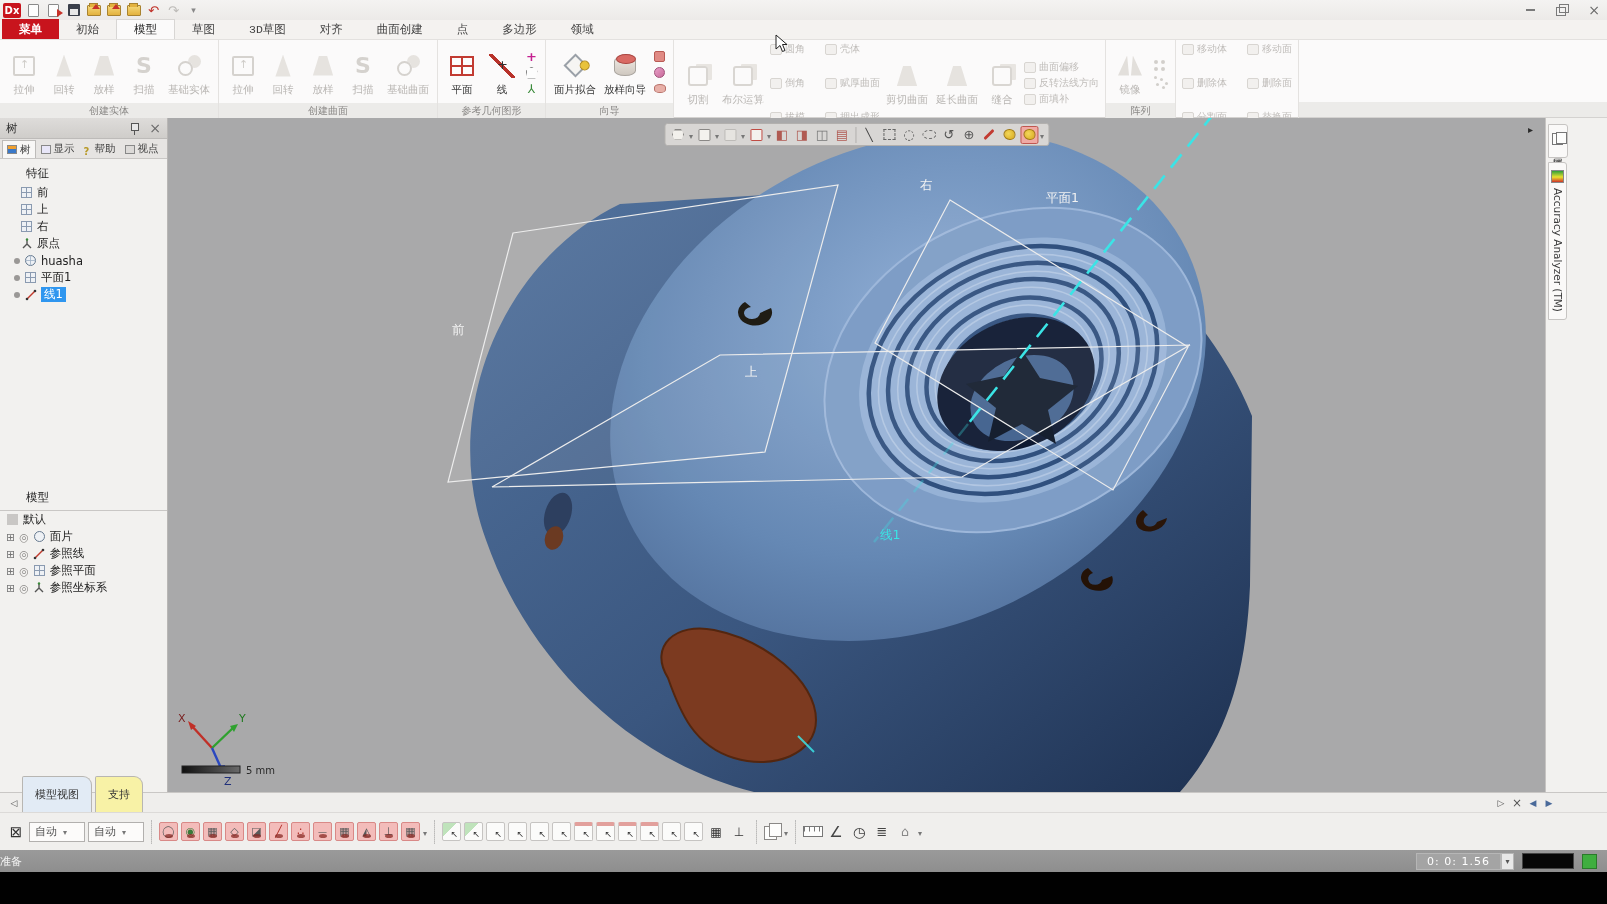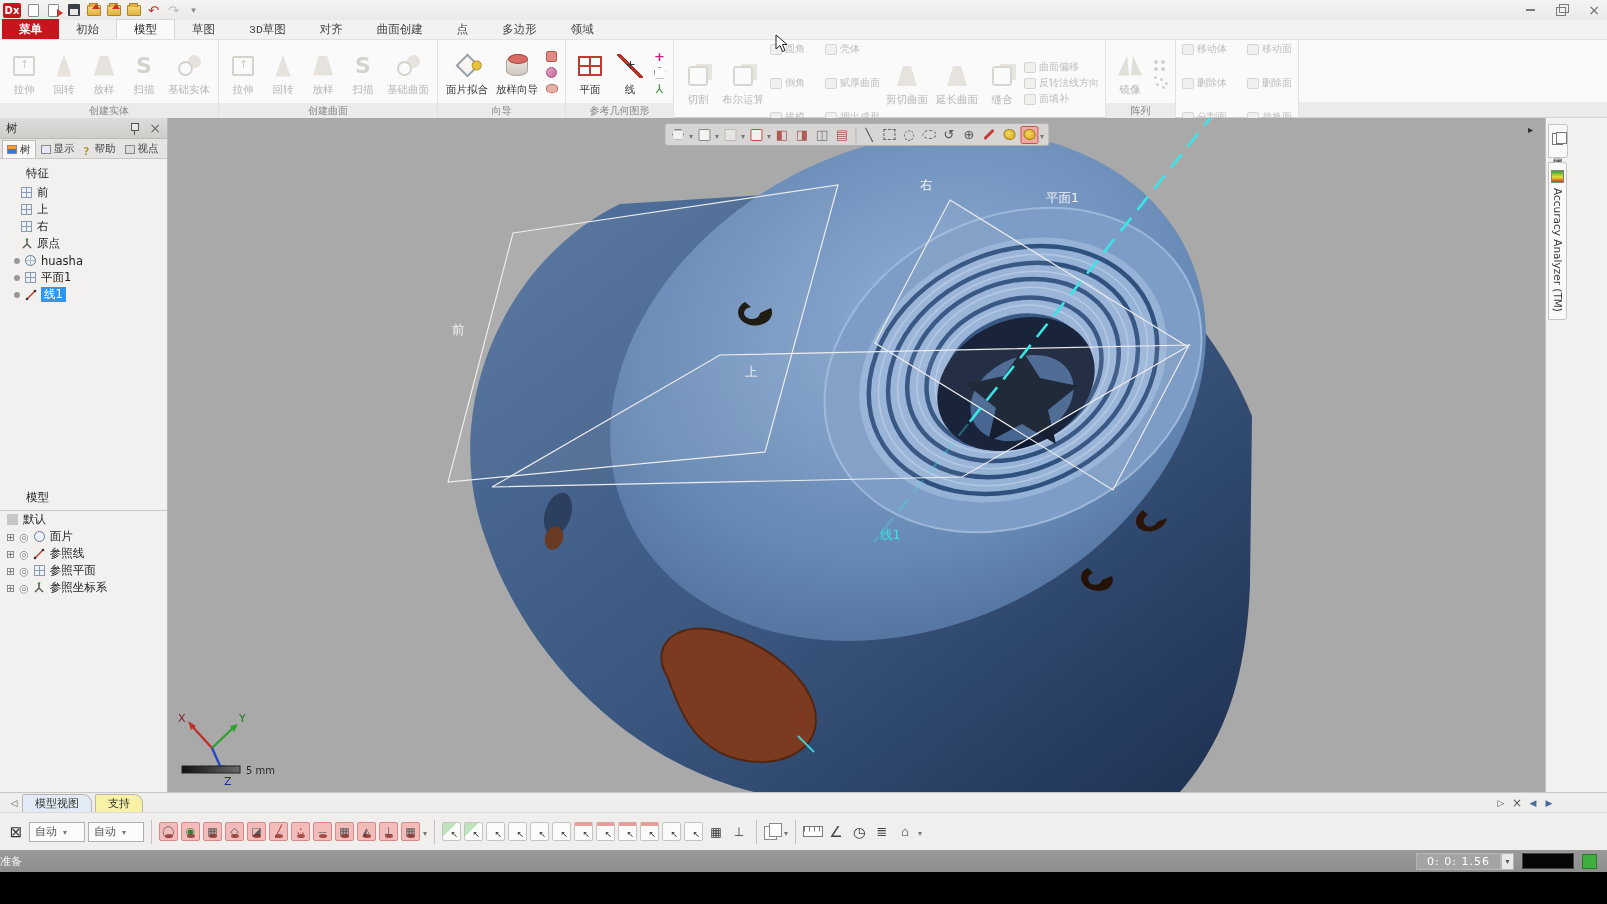--- a/index.html
+++ b/index.html
@@ -156,21 +156,21 @@
 .vt-acc{background:linear-gradient(180deg,#2e9e3a,#e8e12e 55%,#d0332a);border:1px solid #888;}
 
 
 .docrow{position:absolute;left:0;top:792px;width:1607px;height:20px;background:#efeeec;border-top:1px solid #c9c7c5;display:flex;align-items:flex-end;}
 .gl-left::before{content:"◁";font-size:9px;color:#555;}
 .gl-right::before{content:"▷";font-size:9px;color:#555;}
 .gl-prev::before{content:"◀";font-size:9px;color:#4a6a9a;}
 .gl-next::before{content:"▶";font-size:9px;color:#4a6a9a;}
 .gl-x::before{content:"×";font-size:12px;color:#555;}
 .navbtn{width:16px;height:16px;display:flex;align-items:center;justify-content:center;margin-bottom:1px;}
-.dtab{height:18px;display:flex;align-items:center;padding:7px 12px;font-size:11px;color:#333;border:1px solid #b8b6b2;border-bottom:none;border-radius:2px 9px 0 0;margin-right:3px;}
+.dtab{height:36px;display:flex;align-items:center;padding:7px 12px;font-size:11px;color:#333;border:1px solid #b8b6b2;border-bottom:none;border-radius:2px 9px 0 0;margin-right:3px;}
 .dtab.mv{background:#e2ebf5;}
 .dtab.sup{background:#f8f2a6;}
 .docsp{flex:1;}
 
 
 .toolrow{position:absolute;left:0;top:812px;width:1607px;height:38px;background:#f0efed;border-top:1px solid #dcdad8;display:flex;align-items:center;padding-left:6px;gap:3px;}
 .tdiv{width:1px;height:24px;background:#d0cecb;margin:0 4px;border-left:1px dotted #bbb;}
 .gl-filter::before{content:"⊠";font-size:15px;color:#333;}
 .tbico{width:20px;height:20px;display:flex;align-items:center;justify-content:center;}
 .dd{display:flex;align-items:center;gap:6px;border:1px solid #b2b0ae;background:#fcfbfa;height:20px;padding:0 5px;font-size:11px;color:#555;min-width:56px;}
@@ -332,68 +332,68 @@
             <span class="cap">基础曲面</span>
           </div>
       </div>
       <div class="rlabel">创建曲面</div>
     </div>
 
     <div class="rgroup">
       <div class="rbody">
         <div class="bigbtn en">
             <span class="bicon">
-              <span class="sh-fit"></span>
-            </span>
-            <span class="cap">面片拟合</span>
-          </div>
-        <div class="bigbtn en">
-            <span class="bicon">
-              <span class="sh-wiz"></span>
-            </span>
-            <span class="cap">放样向导</span>
-          </div>
-        <div class="scol">
-          <span class="sbtn">
-              <span class="sq-red"></span>
-            </span>
-          <span class="sbtn">
-              <span class="sq-pink"></span>
-            </span>
-          <span class="sbtn">
-              <span class="sq-rose"></span>
-            </span>
-        </div>
-      </div>
-      <div class="rlabel">向导</div>
-    </div>
-
-    <div class="rgroup">
-      <div class="rbody">
-        <div class="bigbtn en">
-            <span class="bicon">
               <span class="sh-plane-red"></span>
             </span>
             <span class="cap">平面</span>
           </div>
         <div class="bigbtn en">
             <span class="bicon">
               <span class="sh-line-red"></span>
             </span>
             <span class="cap">线</span>
           </div>
         <div class="scol">
           <span class="sbtn pt-pt"></span>
           <span class="sbtn">
               <span class="pt-pent"></span>
             </span>
           <span class="sbtn pt-triad"></span>
         </div>
       </div>
       <div class="rlabel">参考几何图形</div>
+    </div>
+
+    <div class="rgroup">
+      <div class="rbody">
+        <div class="bigbtn en">
+            <span class="bicon">
+              <span class="sh-fit"></span>
+            </span>
+            <span class="cap">面片拟合</span>
+          </div>
+        <div class="bigbtn en">
+            <span class="bicon">
+              <span class="sh-wiz"></span>
+            </span>
+            <span class="cap">放样向导</span>
+          </div>
+        <div class="scol">
+          <span class="sbtn">
+              <span class="sq-red"></span>
+            </span>
+          <span class="sbtn">
+              <span class="sq-pink"></span>
+            </span>
+          <span class="sbtn">
+              <span class="sq-rose"></span>
+            </span>
+        </div>
+      </div>
+      <div class="rlabel">向导</div>
     </div>
 
     <div class="rgroup">
       <div class="rbody">
         <div class="bigbtn">
             <span class="bicon">
               <span class="sh-cut"></span>
             </span>
             <span class="cap">切割</span>
           </div>

